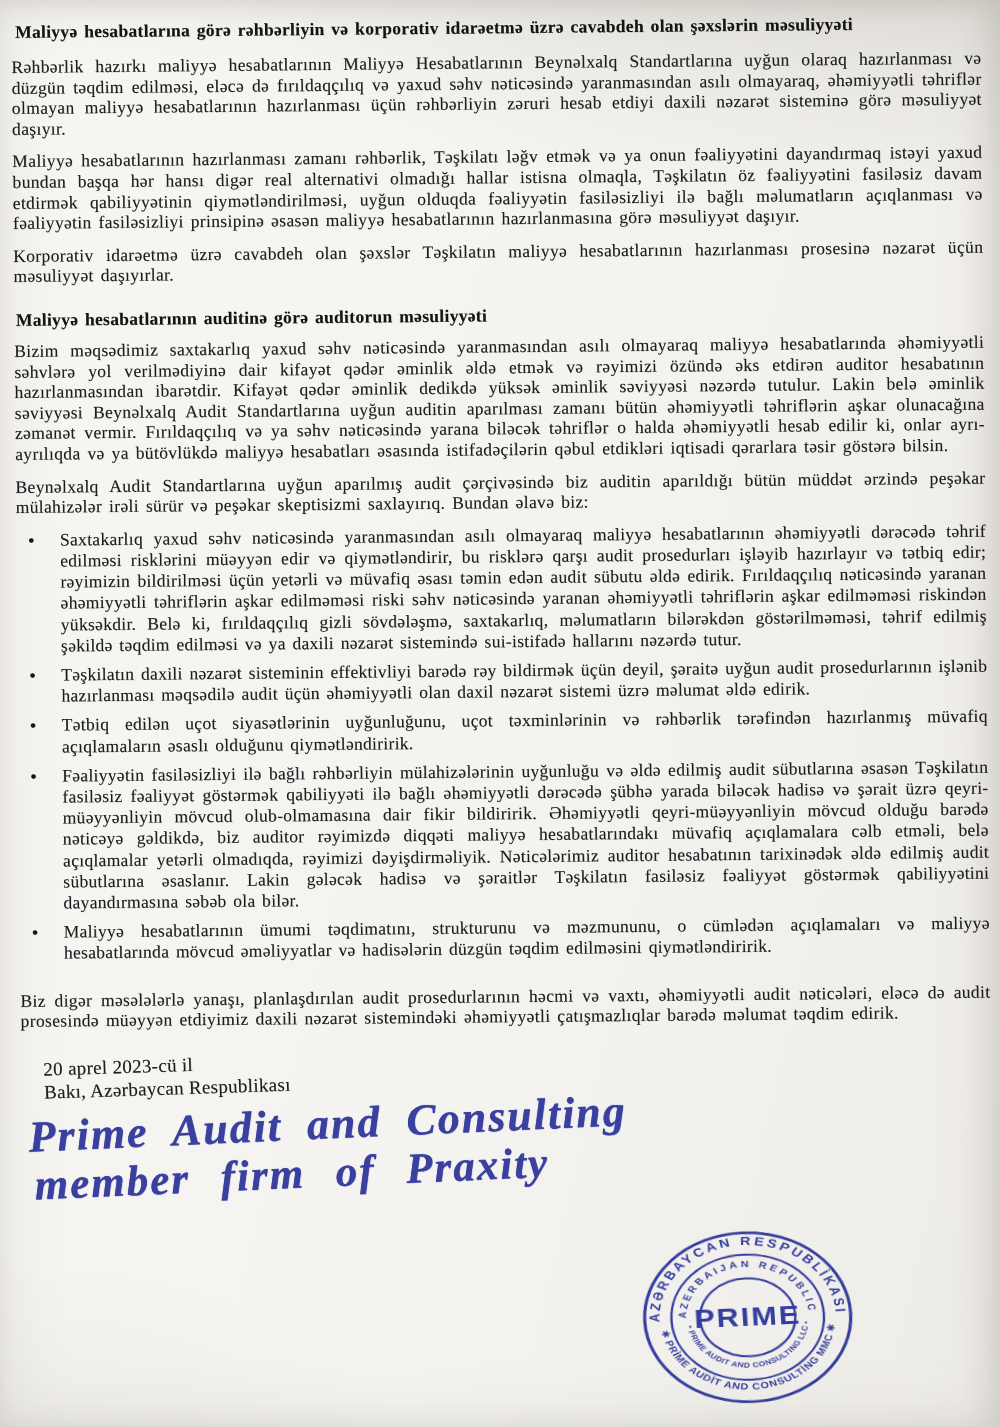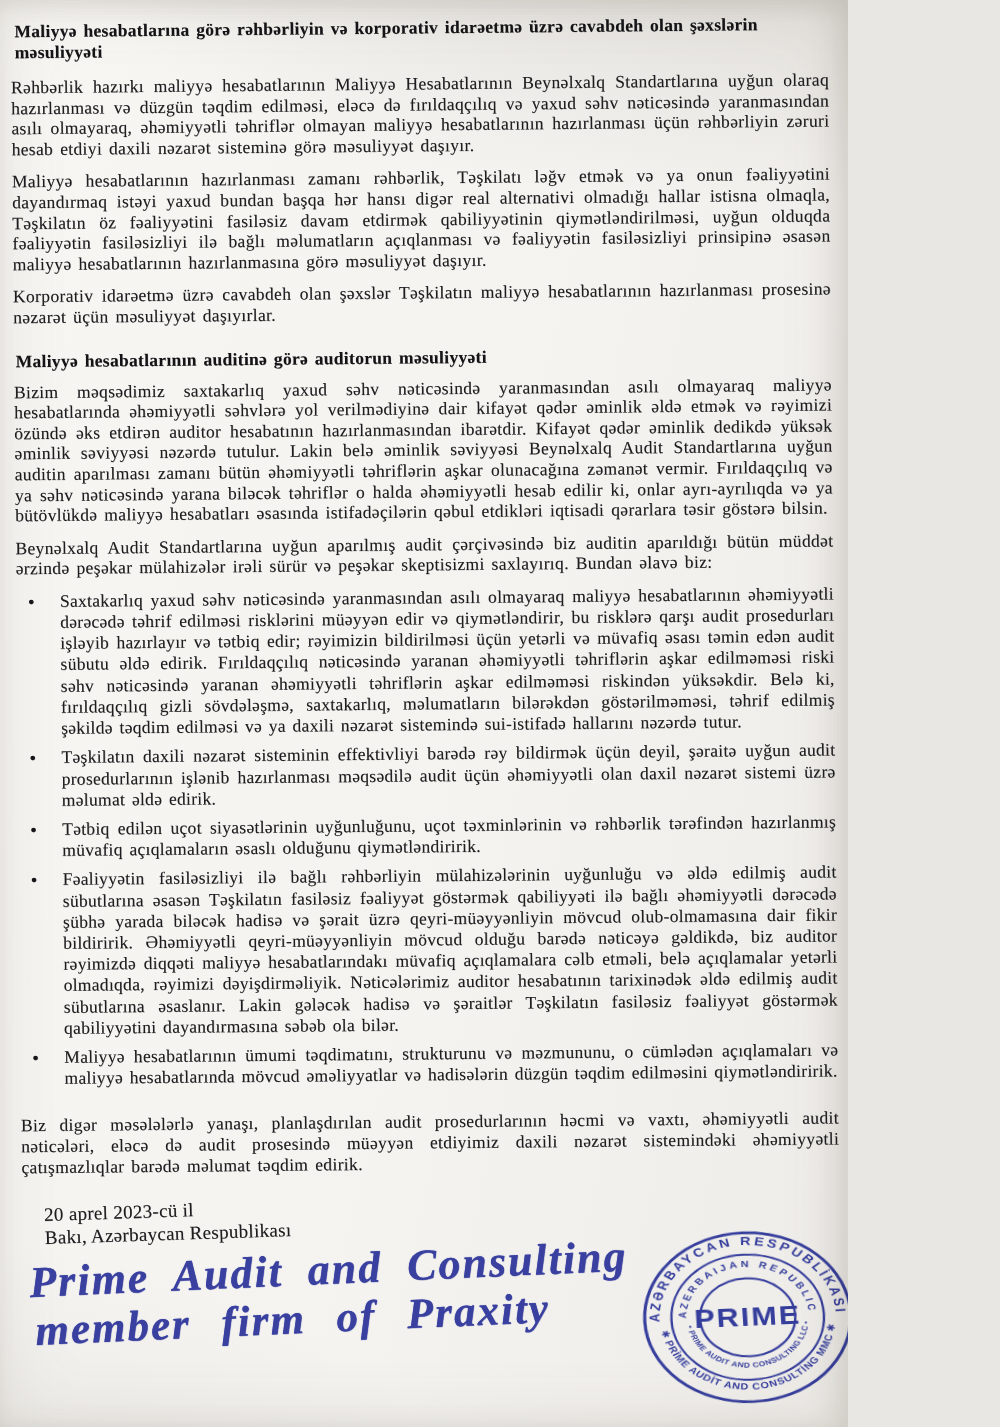--- a/index.html
+++ b/index.html
@@ -2,21 +2,21 @@
 <html><head>
 <meta charset="utf-8">
 <style>
   html,body{margin:0;padding:0;}
   body{
     width:1000px;height:1427px;overflow:hidden;
     background:#e9e7e3;
     font-family:"Liberation Serif","DejaVu Serif",serif;
   }
   .page{
-    position:relative;width:848px;height:1427px;overflow:hidden;
+    position:relative;width:1000px;height:1427px;overflow:hidden;
     background:
       radial-gradient(1100px 420px at 88% -4%, rgba(120,112,98,.16), transparent 62%),
       radial-gradient(900px 500px at -8% 108%, rgba(120,112,98,.10), transparent 60%),
       linear-gradient(103deg,#f7f6f3 0%,#f4f3f0 55%,#eeece8 100%);
     box-shadow:inset 0 0 70px rgba(112,102,86,.13), inset -16px 0 26px rgba(112,102,86,.10), inset 0 8px 18px rgba(112,102,86,.07);
     color:#1d1d1f;
   }
   .content{
     position:relative;
     padding:18px 14px 0 16px;

